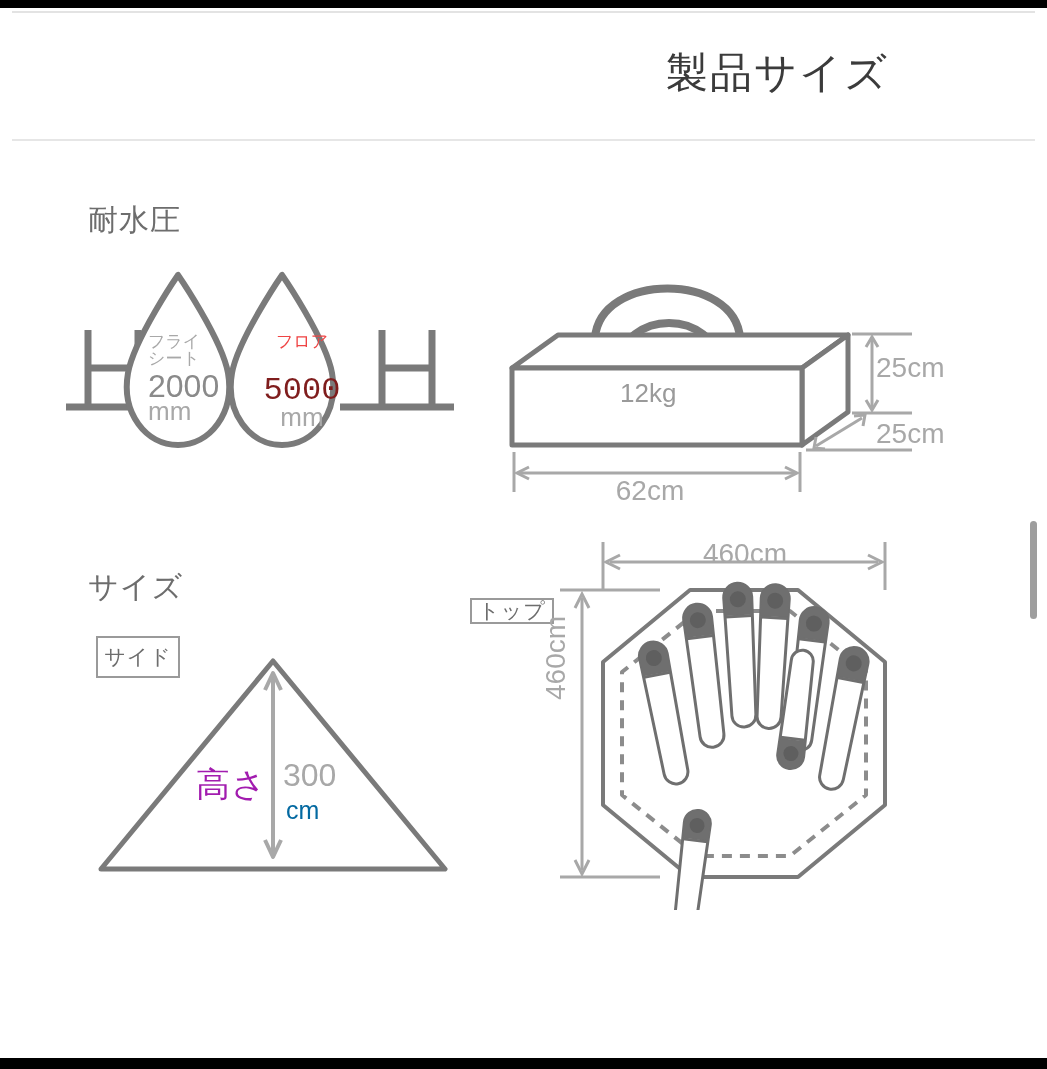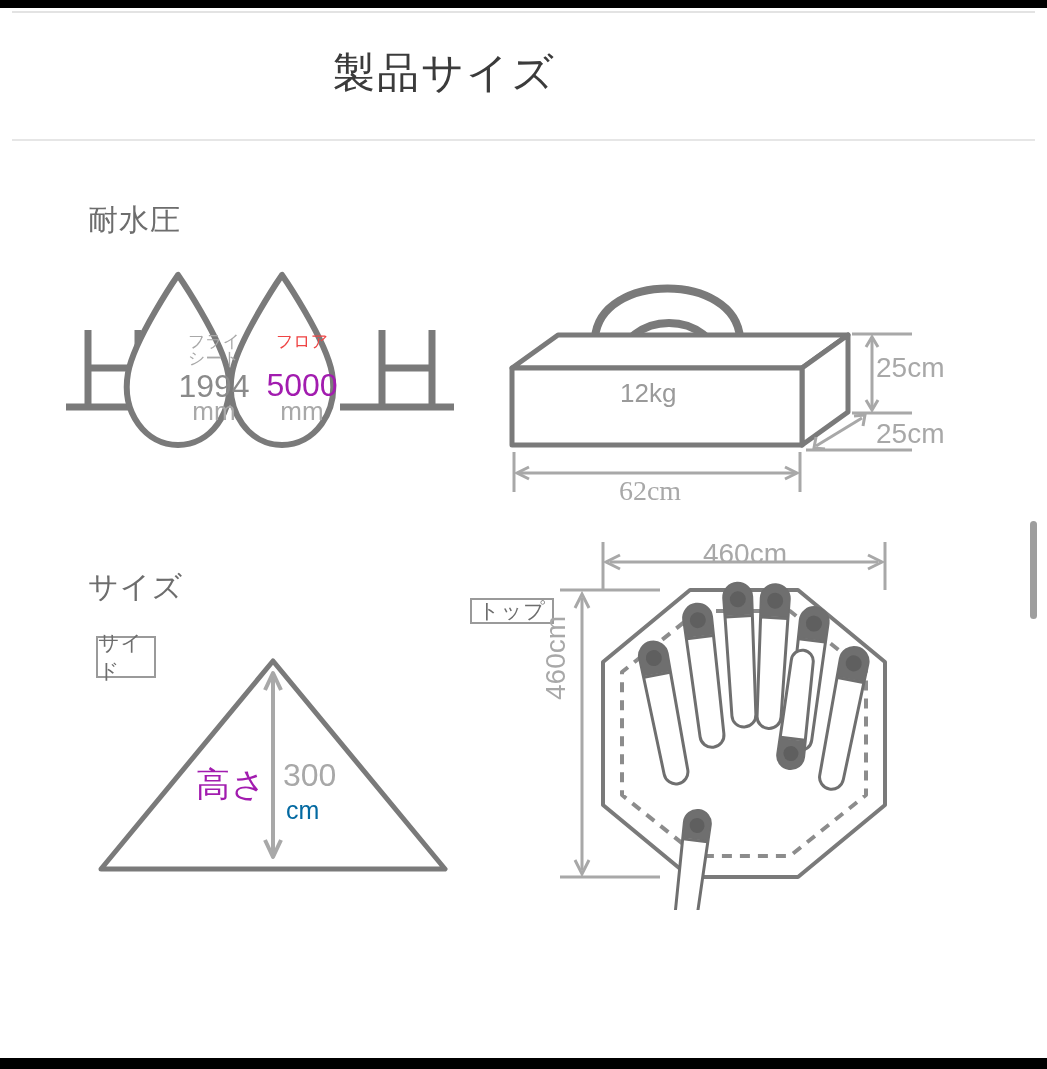--- a/index.html
+++ b/index.html
@@ -50,21 +50,21 @@
     left: 12px; top: 139px;
     width: 1023px;
     height: 2px;
     background: #e6e6e6;
   }
   
   .page-title {
     position: absolute;
     left: 0; top: 48px;
     width: 889px;
-    text-align: center;
+    text-align: right;
     font-size: 42px;
     color: #3b3b3b;
     letter-spacing: 2px;
     font-weight: 400;
     line-height: 1.2;
   }
   
   .section-heading {
     position: absolute;
     font-size: 30px;
@@ -81,21 +81,21 @@
     border: 2px solid #9a9a9a;
     background: #ffffff;
     color: #6d6d6d;
     font-size: 21px;
     letter-spacing: 1px;
     display: flex;
     align-items: center;
     justify-content: center;
     box-sizing: border-box;
   }
-  .badge-side { left: 96px;  top: 636px; width: 60px;  height: 42px; }
+  .badge-side { left: 96px;  top: 636px; width: 84px;  height: 42px; }
   .badge-top  { left: 470px; top: 598px; width: 84px;  height: 26px; }
   
   .fig { position: absolute; }
   .fig-water   { left: 60px;  top: 255px; }
   .fig-storage { left: 500px; top: 260px; }
   .fig-side    { left: 60px;  top: 640px; }
   .fig-top     { left: 540px; top: 520px; }
   
   .scrollbar-thumb {
     position: absolute;
@@ -137,31 +137,31 @@
         <line x1="322" y1="113" x2="372" y2="113"></line>
         <line x1="280" y1="152" x2="394" y2="152"></line>
       </g>
 
       <path d="M118 20 C118 20 74 84 68 118 C61 158 86 190 118 190 C150 190 175 158 168 118 C162 84 118 20 118 20 Z" fill="#ffffff" stroke="#7a7a7a" stroke-width="6" stroke-linejoin="round"></path>
 
       <path d="M222 20 C222 20 178 84 172 118 C165 158 190 190 222 190 C254 190 279 158 272 118 C266 84 222 20 222 20 Z" fill="#ffffff" stroke="#7a7a7a" stroke-width="6" stroke-linejoin="round"></path>
     </svg>
   </div>
 
-  <div style="position:absolute;left:164px;top:333px;width:100px;text-align:center;line-height:1.02;">
+  <div style="position:absolute;left:148px;top:333px;width:100px;text-align:left;line-height:1.02;">
     <div style="font-size:17px;color:#a8a8a8;">フライ</div>
     <div style="font-size:17px;color:#a8a8a8;">シート</div>
-    <div style="font-size:32px;color:#8a8a8a;margin-top:2px;">1994</div>
+    <div style="font-size:32px;color:#8a8a8a;margin-top:2px;">2000</div>
     <div style="font-size:26px;color:#a8a8a8;margin-top:-4px;">mm</div>
   </div>
 
   <div style="position:absolute;left:252px;top:333px;width:100px;text-align:center;line-height:1.02;">
     <div style="font-size:17px;color:#ef4444;">フロア</div>
     <div style="font-size:17px;color:#a8a8a8;height:17px;"></div>
-    <div style="font-size:32px;color:#a21caf;margin-top:2px;">5000</div>
+    <div style="font-size:32px;color:#7f1d1d;margin-top:8px;font-family:Liberation Mono, monospace;">5000</div>
     <div style="font-size:26px;color:#a8a8a8;margin-top:-4px;">mm</div>
   </div>
 
 
   <div class="fig fig-storage">
     <svg width="480" height="260" viewBox="0 0 480 260" xmlns="http://www.w3.org/2000/svg">
 
       <path d="M95 78 C100 12 235 12 240 78" fill="none" stroke="#7a7a7a" stroke-width="8" stroke-linecap="round"></path>
 
       <path d="M118 108 C122 48 216 48 220 108" fill="none" stroke="#7a7a7a" stroke-width="8" stroke-linecap="round"></path>
@@ -196,21 +196,21 @@
         <line x1="20" y1="213" x2="294" y2="213"></line>
         <polyline points="29,207 17,213 29,219"></polyline>
         <polyline points="285,207 297,213 285,219"></polyline>
       </g>
     </svg>
   </div>
 
   <div style="position:absolute;left:620px;top:378px;font-size:26px;color:#9a9a9a;">12kg</div>
   <div style="position:absolute;left:876px;top:352px;font-size:28px;color:#a8a8a8;">25cm</div>
   <div style="position:absolute;left:876px;top:418px;font-size:28px;color:#a8a8a8;">25cm</div>
-  <div style="position:absolute;left:500px;top:475px;width:300px;text-align:center;font-size:28px;color:#a8a8a8;font-family:Liberation Serif, serif;">62cm</div>
+  <div style="position:absolute;left:500px;top:475px;width:300px;text-align:center;font-size:28px;color:#a8a8a8;">62cm</div>
 
   <div class="section-heading h-size">サイズ</div>
 
   <div class="view-badge badge-side">サイド</div>
 
   <div class="fig fig-side">
     <svg width="400" height="250" viewBox="0 0 400 250" xmlns="http://www.w3.org/2000/svg">
 
       <path d="M213 21 L385 229 L41 229 Z" fill="#ffffff" stroke="#7a7a7a" stroke-width="5" stroke-linejoin="round"></path>
 

